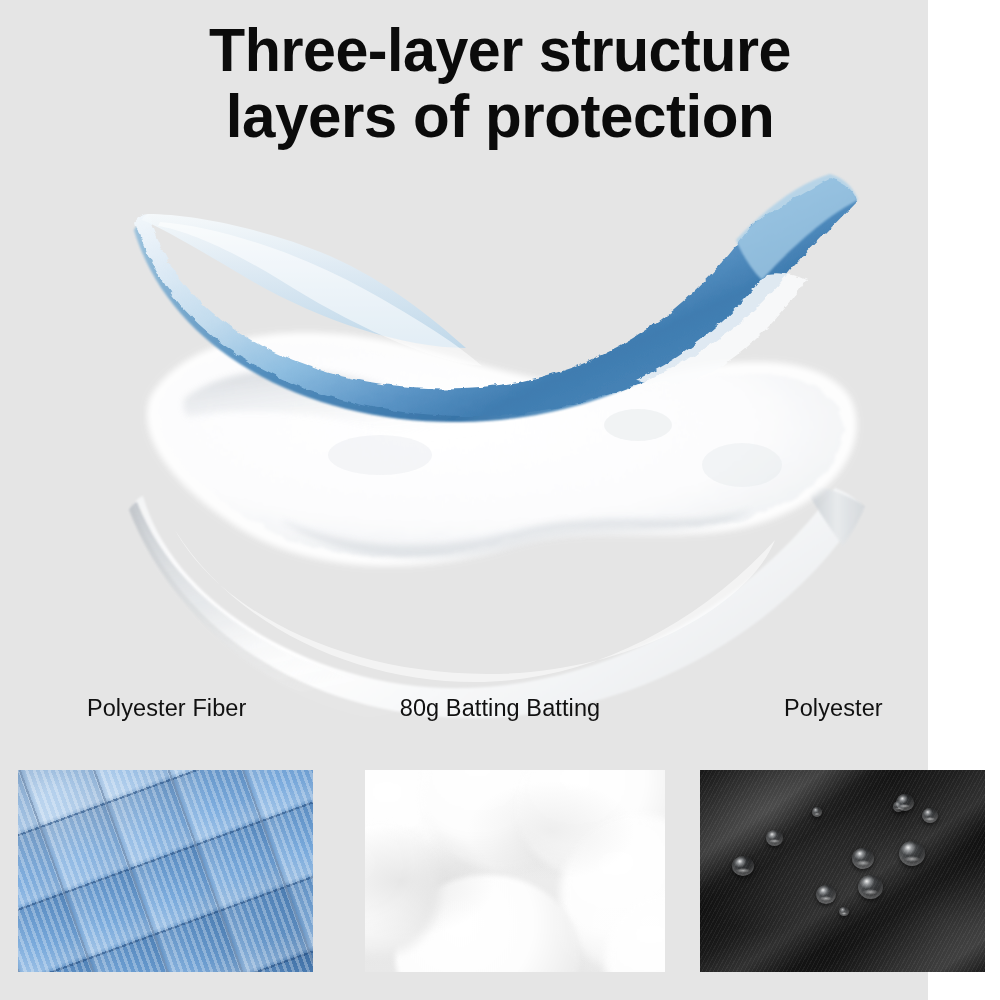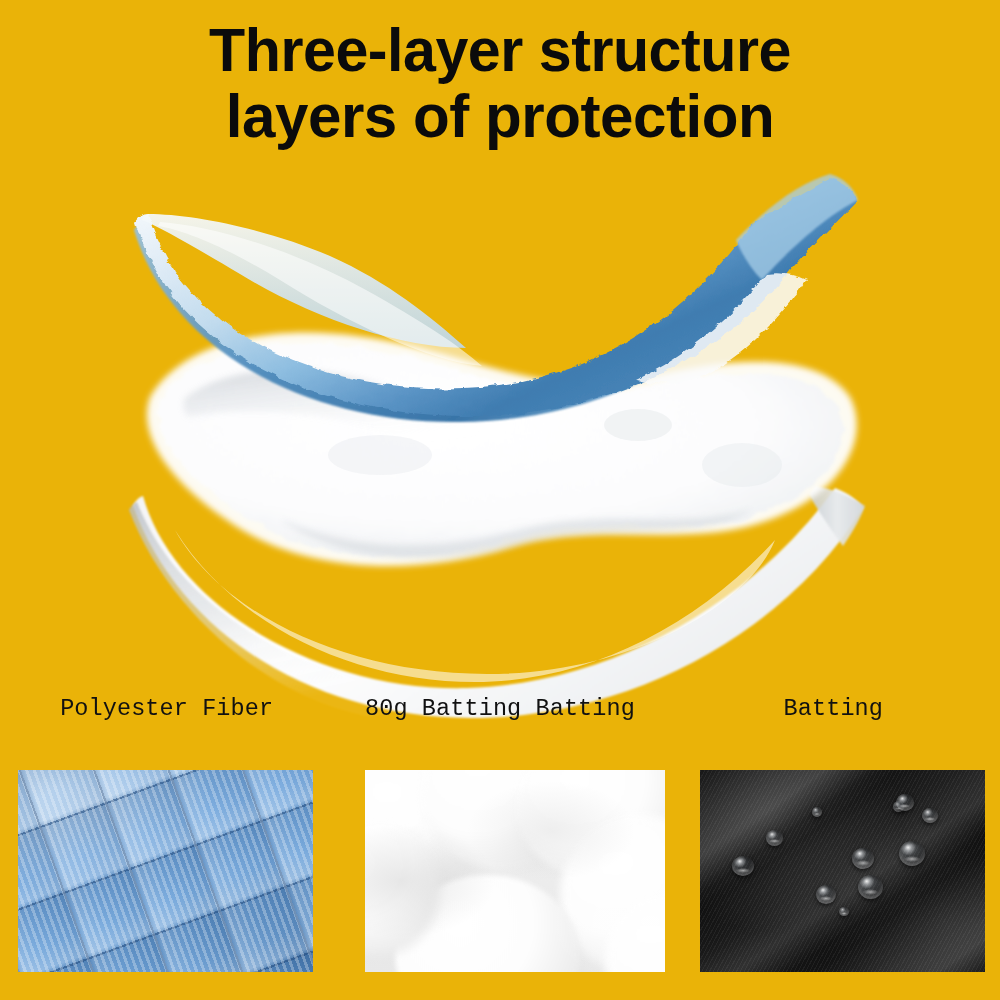--- a/index.html
+++ b/index.html
@@ -12,23 +12,23 @@
     width: 1000px;
     height: 1000px;
     font-family: "Liberation Sans", sans-serif;
     color: #0a0a0a;
     overflow: hidden;
     position: relative;
   }
 
   .page {
     position: relative;
-    width: 1000px;
+    width: 928px;
     height: 1000px;
-    background: #eab308;
+    background: #e5e5e5;
   }
 
   
   .title-block {
     position: absolute;
     left: 0;
     top: 18px;
     width: 1000px;
     text-align: center;
     line-height: 1.06;
@@ -101,21 +101,20 @@
     display: flex;
   }
   .caption-cell {
     flex: 1 1 0;
     text-align: center;
     font-size: 23.5px;
     line-height: 29px;
     color: #111111;
     font-weight: normal;
     letter-spacing: 0.1px;
-    font-family: Liberation Mono, monospace;
   }
   .caption-cell .cap-line {
     display: block;
   }
 
   
   .swatches {
     position: absolute;
     left: 0;
     top: 770px;
@@ -478,21 +477,21 @@
   <div class="captions">
     <div class="caption-cell">
       <span class="cap-line">Polyester Fiber</span>
       <span class="cap-line"></span>
     </div>
     <div class="caption-cell">
       <span class="cap-line">80g Batting Batting</span>
       <span class="cap-line"></span>
     </div>
     <div class="caption-cell">
-      <span class="cap-line">Batting</span>
+      <span class="cap-line">Polyester</span>
     </div>
   </div>
 
   <div class="swatches">
 
     <div class="swatch swatch-1">
       <div class="sw-inner">
         <div class="quilt-base"></div>
         <div class="quilt-puff"></div>
         <div class="quilt-grid"></div>

